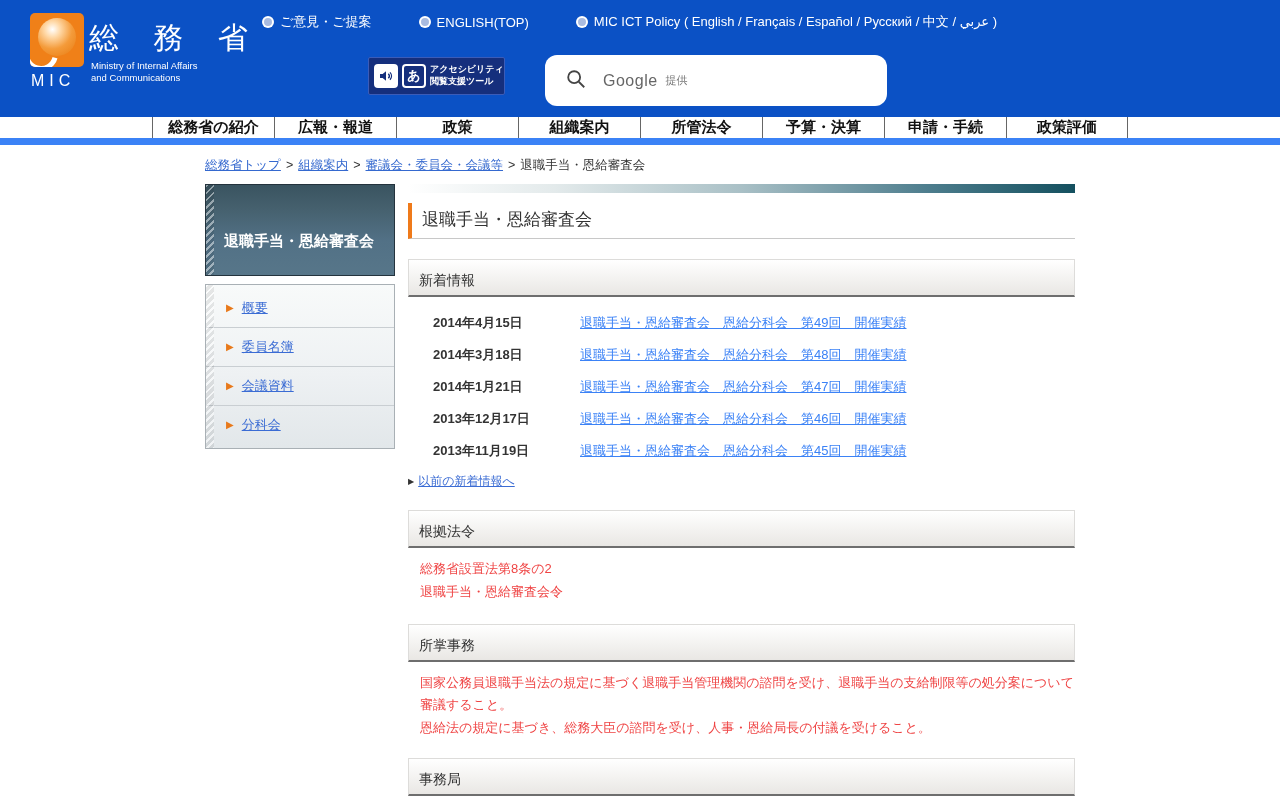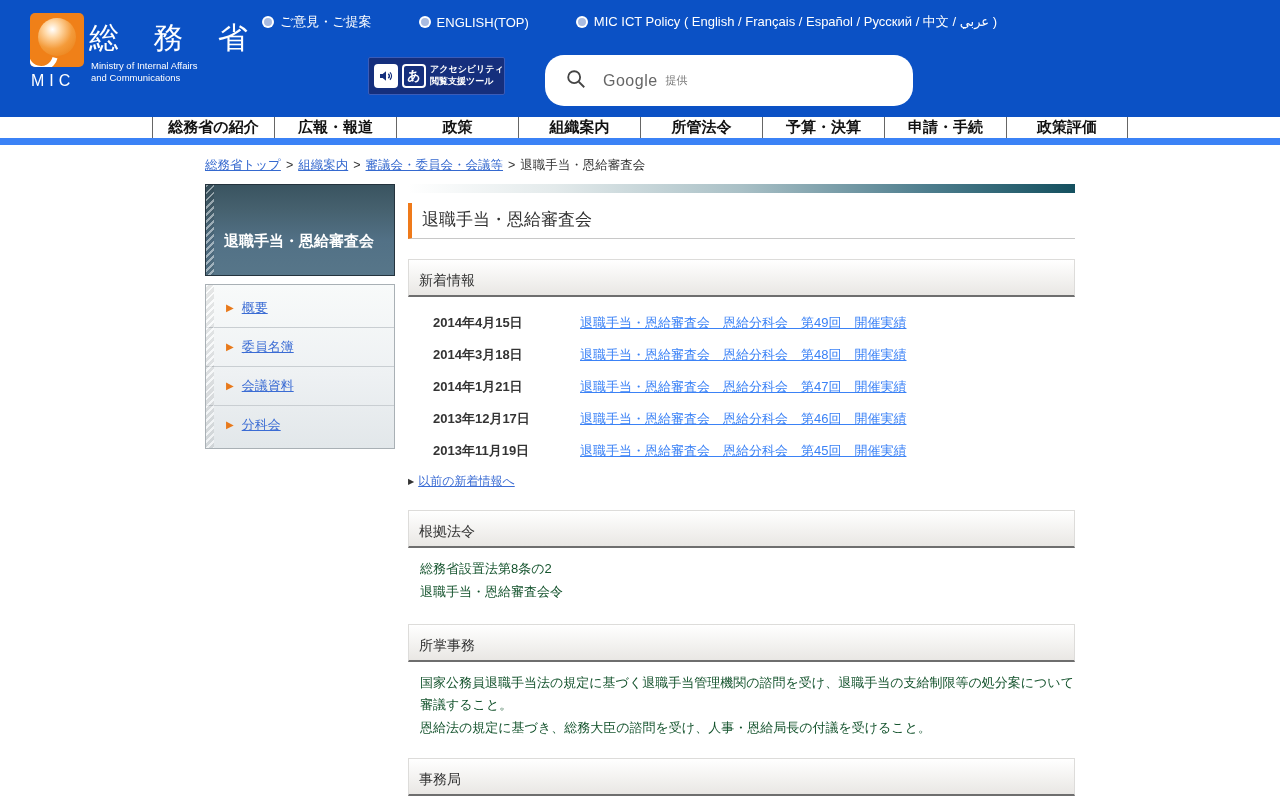--- a/index.html
+++ b/index.html
@@ -28,22 +28,22 @@
 
   .access-badge { position:absolute; left:368px; top:57px; width:137px; height:38px;
     background:#152f7d; border:1px solid #3b5cb8; border-radius:2px;
     display:flex; align-items:center; gap:4px; padding:0 5px; cursor:pointer; }
   .ab-box { width:24px; height:24px; background:#fff; border-radius:4px;
     display:flex; align-items:center; justify-content:center; flex:0 0 auto; }
   .ab-kana { width:24px; height:24px; background:#152f7d; border:2px solid #fff; border-radius:4px;
     color:#fff; font-size:13px; font-weight:bold; display:flex; align-items:center; justify-content:center; flex:0 0 auto; }
   .ab-text { color:#fff; font-size:9px; font-weight:bold; line-height:1.3; white-space:nowrap; }
 
-  .search-box { position:absolute; left:545px; top:55px; width:368px; height:51px;
-    background:#fff; border-radius:19px; display:flex; align-items:center; padding:0 20px; cursor:text; }
+  .search-box { position:absolute; left:545px; top:55px; width:342px; height:51px;
+    background:#fff; border-radius:12px; display:flex; align-items:center; padding:0 20px; cursor:text; }
   .search-icon { flex:0 0 auto; margin-right:16px; }
   .search-ph-main { color:#666; font-size:16px; letter-spacing:0.5px; }
   .search-ph-sub { color:#777; font-size:11px; margin-left:8px; }
 
   
   .gnav { width:1280px; height:28px; background:#fff; border-bottom:7px solid #3b82f6;
     display:flex; align-items:stretch; padding-left:152px; }
   .gnav-item { width:122px; display:flex; align-items:center; justify-content:center;
     font-size:15px; font-weight:bold; color:#111; border-left:1px solid #666; cursor:pointer; white-space:nowrap; }
   .gnav-item:last-child { border-right:1px solid #666; }
@@ -84,21 +84,21 @@
 
   .news-list { margin:16px 0 0 25px; }
   .news-row { display:flex; margin-bottom:13px; font-size:13px; line-height:19px; }
   .news-date { width:147px; font-weight:bold; flex:0 0 auto; }
   .news-row a { color:#3b82f6; text-decoration:underline; cursor:pointer; }
 
   .right-link { text-align:left; font-size:12px; margin-top:2px; }
   .right-link .tri { color:#333; font-size:8px; margin-right:4px; vertical-align:1px; }
   .right-link a { color:#3b6cd4; text-decoration:underline; cursor:pointer; }
 
-  .body-text { margin:10px 0 0 12px; font-size:13px; line-height:1.75; color:#14532d; }
+  .body-text { margin:10px 0 0 12px; font-size:13px; line-height:1.75; color:#ef4444; }
   .sec-law { }
   .sec-duties { margin-top:20px; }
   .sec-office { margin-top:18px; }
 </style>
 </head>
 <body>
 
 <div class="header">
   <div class="logo">
     <div class="logo-mark">

